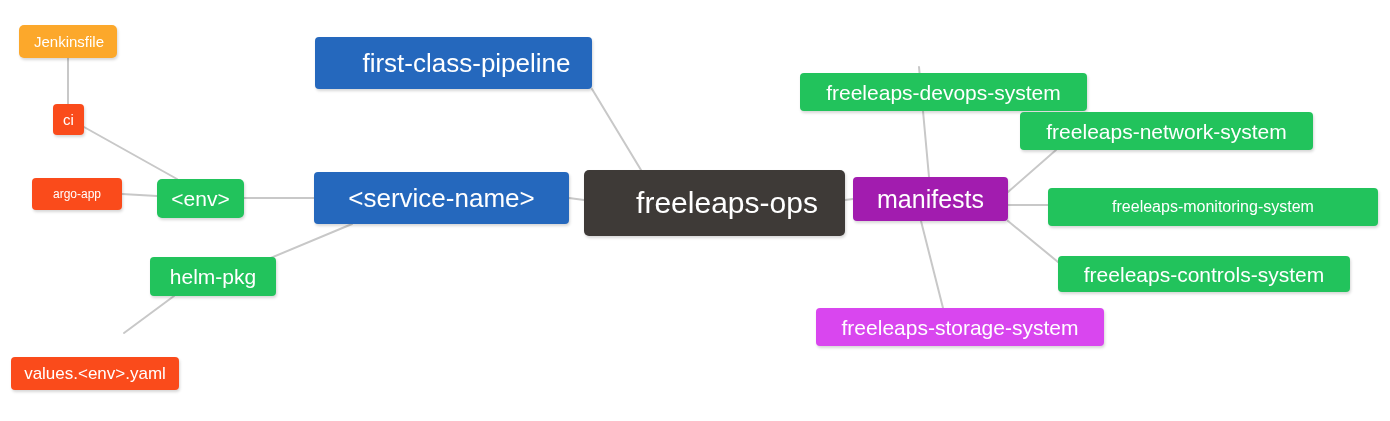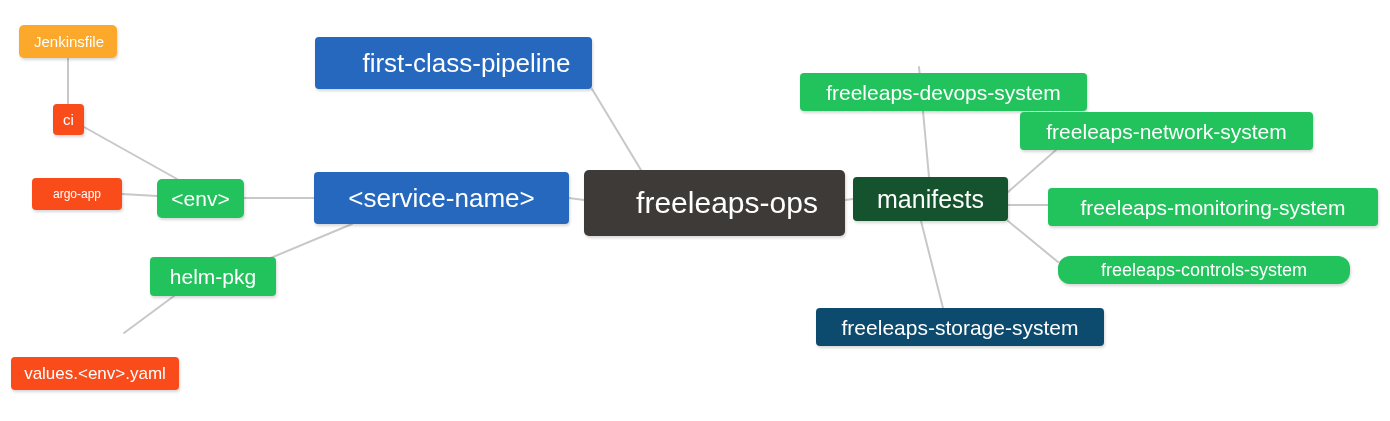--- a/index.html
+++ b/index.html
@@ -76,21 +76,21 @@
   <div id="node-layer">
       <div class="node c-root" style="left: 584px; top: 170px; width: 261px; height: 66px; border-radius: 5px; font-size: 30px; background: rgb(62, 58, 55);">
         <span class="node-label">freeleaps-ops</span>
       </div>
       <div class="node c-blue" style="left: 315px; top: 37px; width: 277px; height: 52px; border-radius: 4px; font-size: 26px; background: rgb(37, 104, 189); padding-left: 36px;">
         <span class="node-label">first-class-pipeline</span>
       </div>
       <div class="node c-blue" style="left: 314px; top: 172px; width: 255px; height: 52px; border-radius: 4px; font-size: 26px; background: rgb(37, 104, 189); align-items: center;">
         <span class="node-label">&lt;service-name&gt;</span>
       </div>
-      <div class="node c-blue" style="left: 853px; top: 177px; width: 155px; height: 44px; border-radius: 4px; font-size: 25px; background: #14532d;">
+      <div class="node c-blue" style="left: 853px; top: 177px; width: 155px; height: 44px; border-radius: 4px; font-size: 25px; background: #a21caf;">
         <span class="node-label">manifests</span>
       </div>
       <div class="node c-green" style="left: 157px; top: 179px; width: 87px; height: 39px; border-radius: 5px; font-size: 21px; background: rgb(34, 195, 92);">
         <span class="node-label">&lt;env&gt;</span>
       </div>
       <div class="node c-green" style="left: 150px; top: 257px; width: 126px; height: 39px; border-radius: 4px; font-size: 21px; background: rgb(34, 195, 92);">
         <span class="node-label">helm-pkg</span>
       </div>
       <div class="node c-red" style="left: 53px; top: 104px; width: 31px; height: 31px; border-radius: 4px; font-size: 15px; background: rgb(250, 75, 27);">
         <span class="node-label">ci</span>
@@ -103,23 +103,23 @@
       </div>
       <div class="node c-orange" style="left: 19px; top: 25px; width: 98px; height: 33px; border-radius: 5px; font-size: 15px; background: rgb(252, 168, 43);">
         <span class="node-label">Jenkinsfile</span>
       </div>
       <div class="node c-green" style="left: 800px; top: 29px; width: 287px; height: 38px; border-radius: 4px; font-size: 21px; background: rgb(34, 195, 92); margin-top: 44px;">
         <span class="node-label">freeleaps-devops-system</span>
       </div>
       <div class="node c-green" style="left: 1020px; top: 112px; width: 293px; height: 38px; border-radius: 4px; font-size: 21px; background: rgb(34, 195, 92);">
         <span class="node-label">freeleaps-network-system</span>
       </div>
-      <div class="node c-green" style="left: 1048px; top: 188px; width: 330px; height: 38px; border-radius: 4px; font-size: 21px; background: rgb(34, 195, 92);">
+      <div class="node c-green" style="left: 1048px; top: 188px; width: 330px; height: 38px; border-radius: 4px; font-size: 16px; background: rgb(34, 195, 92);">
         <span class="node-label">freeleaps-monitoring-system</span>
       </div>
-      <div class="node c-green" style="left: 1058px; top: 256px; width: 292px; height: 28px; border-radius: 12px; font-size: 18px; background: rgb(34, 195, 92);">
+      <div class="node c-green" style="left: 1058px; top: 256px; width: 292px; height: 36px; border-radius: 4px; font-size: 21px; background: rgb(34, 195, 92);">
         <span class="node-label">freeleaps-controls-system</span>
       </div>
-      <div class="node c-green" style="left: 816px; top: 308px; width: 288px; height: 38px; border-radius: 4px; font-size: 21px; background: #0c4a6e;">
+      <div class="node c-green" style="left: 816px; top: 308px; width: 288px; height: 38px; border-radius: 4px; font-size: 21px; background: #d946ef;">
         <span class="node-label">freeleaps-storage-system</span>
       </div>
     </div>
 </div>
 
 </body></html>

